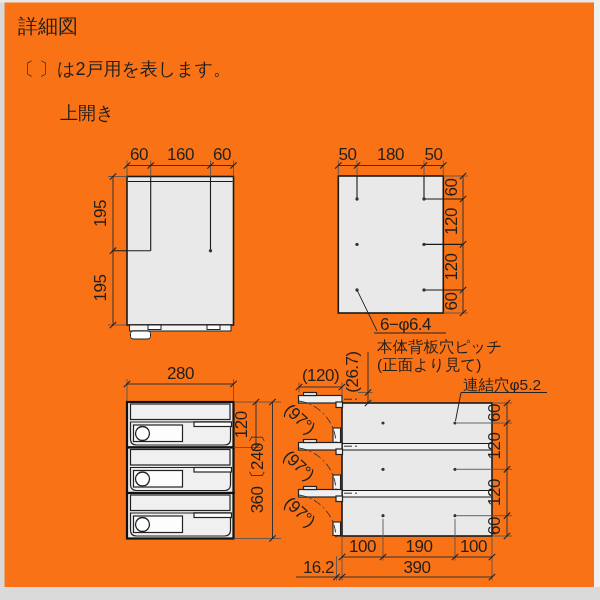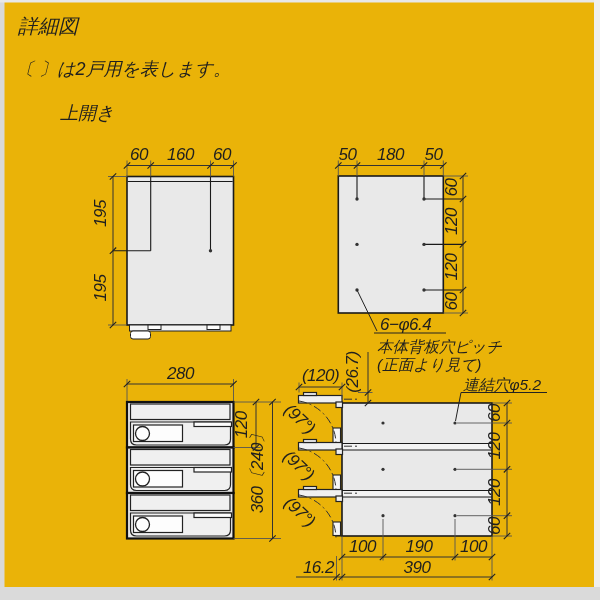--- a/index.html
+++ b/index.html
@@ -1,17 +1,17 @@
 <!DOCTYPE html>
 <html><head>
 <meta charset="utf-8">
 <style>
   html,body{margin:0;padding:0;}
   body{width:600px;height:600px;background:#fff;font-family:"Liberation Sans","DejaVu Sans",sans-serif;}
-  .page{position:relative;width:600px;height:600px;overflow:hidden;background:#eab308;font-style:italic;}
+  .page{position:relative;width:600px;height:600px;overflow:hidden;background:#f97316;}
   svg{display:block;}
   svg text{fill:#1f1f1f;}
   .t-title{font-size:20px;}
   .t-note{font-size:18px;}
   .t-sub{font-size:18px;}
   .t-dim{font-size:17px;letter-spacing:-0.5px;}
   .t-dimjp{font-size:15.5px;}
   .ln-box{fill:#e9e9e9;stroke:#1a1a1a;stroke-width:1.6;}
   .ln-boxthick{fill:#e9e9e9;stroke:#111;stroke-width:2.2;}
   .panel{fill:#f0f0f0;stroke:#222;stroke-width:1.2;}

